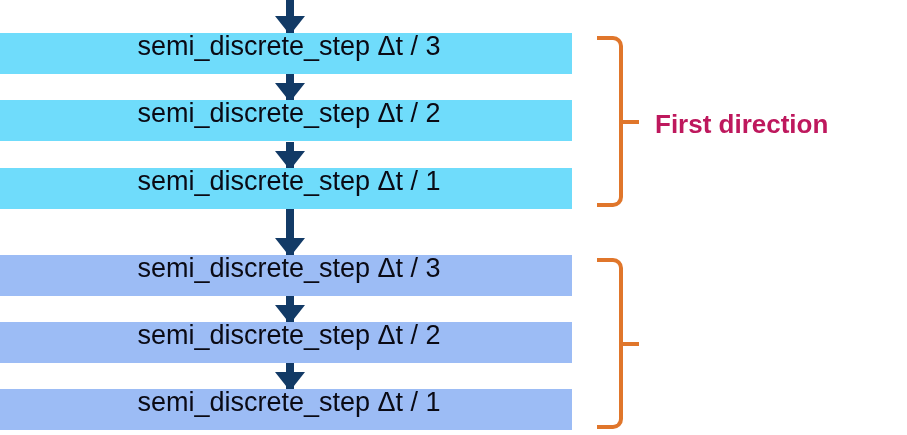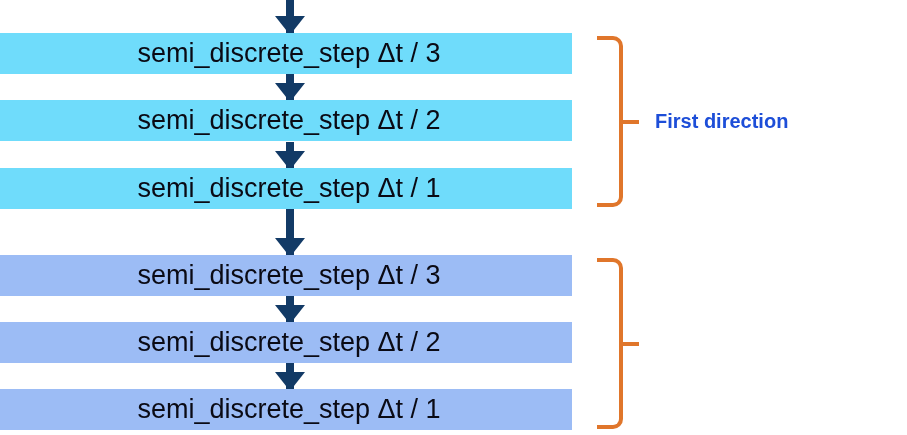--- a/index.html
+++ b/index.html
@@ -18,21 +18,21 @@
     overflow: hidden;
   }
 
   
   .step-bar {
     position: absolute;
     left: 0;
     width: 572px;
     height: 41px;
     display: flex;
-    align-items: center;
+    align-items: flex-start;
     justify-content: center;
     box-sizing: border-box;
   }
   .step-bar .step-label {
     font-size: 27px;
     color: #0a0a14;
     letter-spacing: 0px;
     white-space: nowrap;
     line-height: 1;
     padding-left: 6px;
@@ -101,23 +101,23 @@
     width: 20px;
     height: 4px;
     background: #e0762b;
   }
   .bracket-first  { top: 36px;  height: 171px; }
   .bracket-second { top: 258px; height: 171px; }
 
   
   .dir-label {
     position: absolute;
-    font-size: 20px;
+    font-size: 26px;
     font-weight: bold;
-    color: #1d4ed8;
+    color: #be185d;
     white-space: nowrap;
     line-height: 1;
   }
   .dir-first  { left: 655px; top: 111px; }
   .dir-second { left: 649px; top: 333px; }
 </style>
 </head>
 <body>
 
 <div id="diagram">

